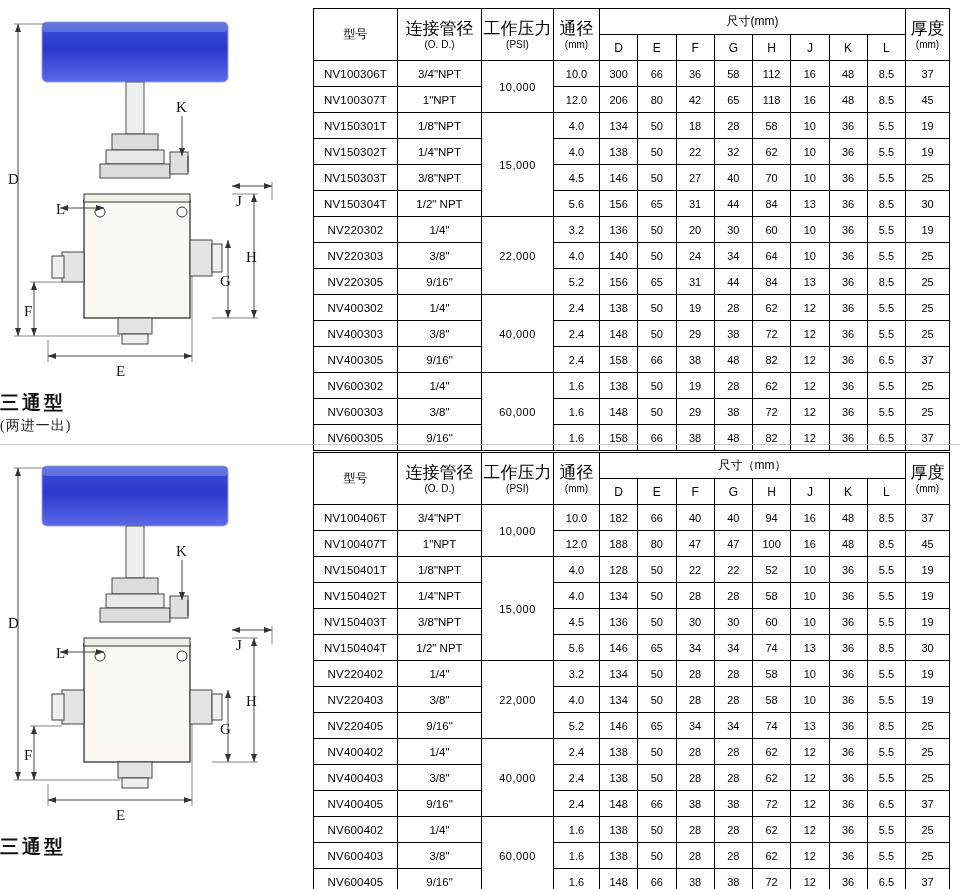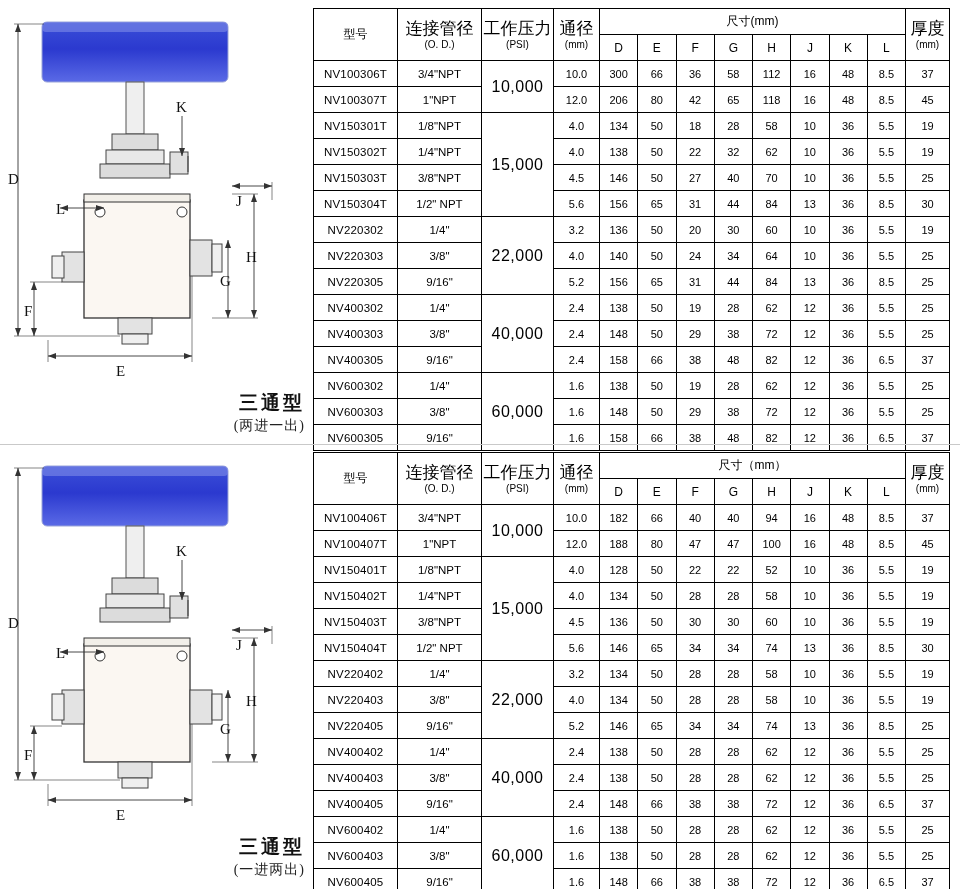--- a/index.html
+++ b/index.html
@@ -31,21 +31,21 @@
   .drawing {
     position: absolute;
     left: 0; top: 0;
     width: 305px;
     height: 444px;
   }
   .dwg-svg { display: block; }
   .dwg-caption {
     position: absolute;
     left: 0; right: 0;
-    text-align: right;
+    text-align: left;
     font-family: "Liberation Serif", serif;
   }
   .dwg-caption .title {
     font-size: 19px;
     font-weight: bold;
     letter-spacing: 3px;
     color: #111;
   }
   .dwg-caption .sub {
     font-size: 14px;
@@ -81,21 +81,21 @@
   }
   .c-model { width: 84px; }
   .c-pipe  { width: 84px; }
   .c-psi   { width: 72px; margin-top: 11px; }
   .c-bore  { width: 46px; }
   .c-dim   { width: 36px; }
   .c-thk   { width: 44px; }
   .hdr-main { font-size: 13px; }
   .cell-model { font-size: 11.5px; letter-spacing: 0.2px; }
   .cell-pipe { font-size: 11.5px; }
-  .cell-psi { font-size: 16px; letter-spacing: 0.5px; }
+  .cell-psi { font-size: 11px; letter-spacing: 0.5px; }
   .two-line { line-height: 1.15; }
   .two-line .l1 { display: block; font-size: 17px; }
   .two-line .l2 { display: block; font-size: 10px; text-align: center; }
 </style>
 </head>
 <body>
 
 <div class="page">
 
   <div class="section">
@@ -516,21 +516,20 @@
         <text x="116" y="376" font-family="Liberation Serif, serif" font-size="15" fill="#111">E</text>
         <text x="24" y="316" font-family="Liberation Serif, serif" font-size="15" fill="#111">F</text>
         <text x="220" y="290" font-family="Liberation Serif, serif" font-size="15" fill="#111">G</text>
         <text x="246" y="262" font-family="Liberation Serif, serif" font-size="15" fill="#111">H</text>
         <text x="236" y="206" font-family="Liberation Serif, serif" font-size="15" fill="#111">J</text>
         <text x="176" y="112" font-family="Liberation Serif, serif" font-size="15" fill="#111">K</text>
         <text x="56" y="214" font-family="Liberation Serif, serif" font-size="15" fill="#111">L</text>
       </svg>
       <div class="dwg-caption" style="top: 390px;">
         <div class="title">三通型</div>
-        <div class="sub">(一进两出)</div>
       </div>
     </div>
 
     <div class="table-wrap">
       <table class="spec">
         <thead>
           <tr>
             <th class="c-model hdr-main" rowspan="2">型号</th>
             <th class="c-pipe two-line" rowspan="2">
               <span class="l1">连接管径</span>

